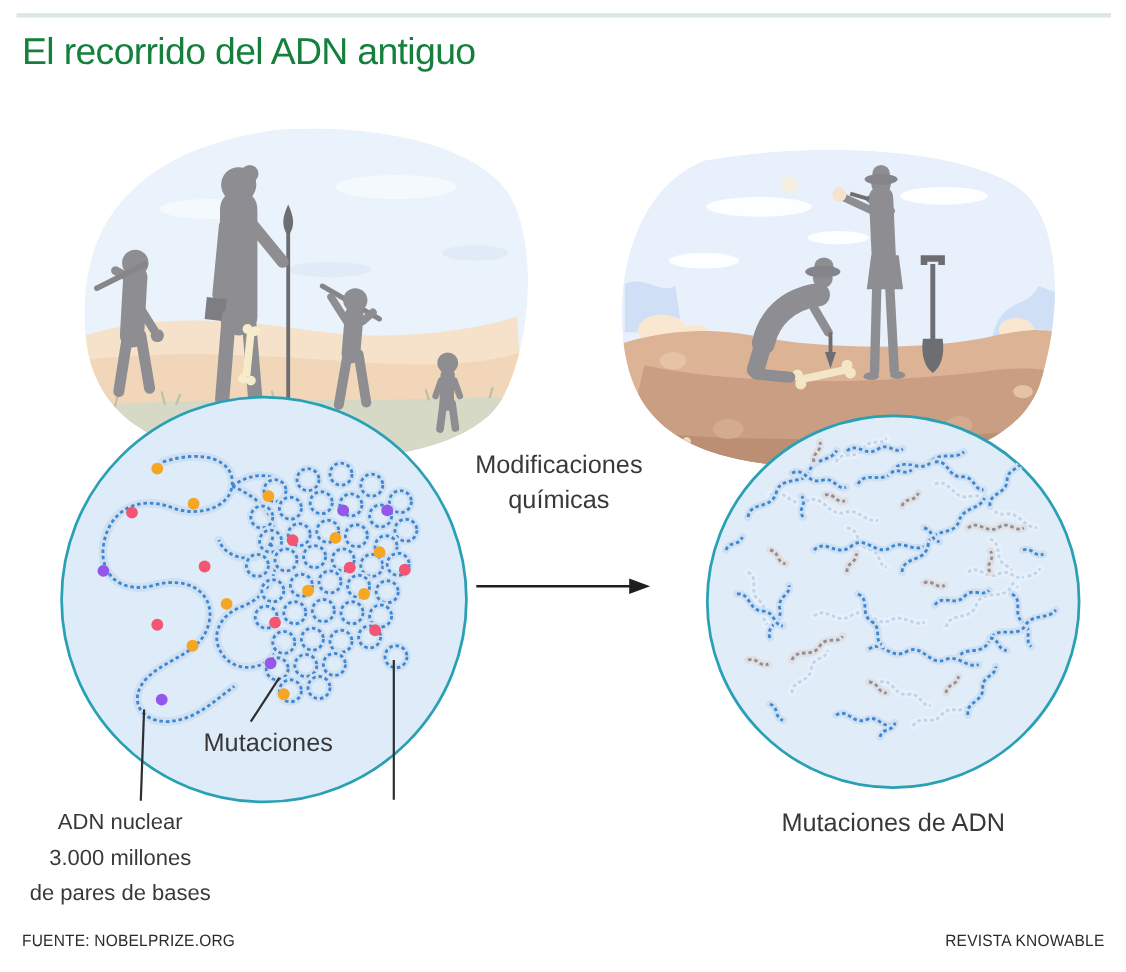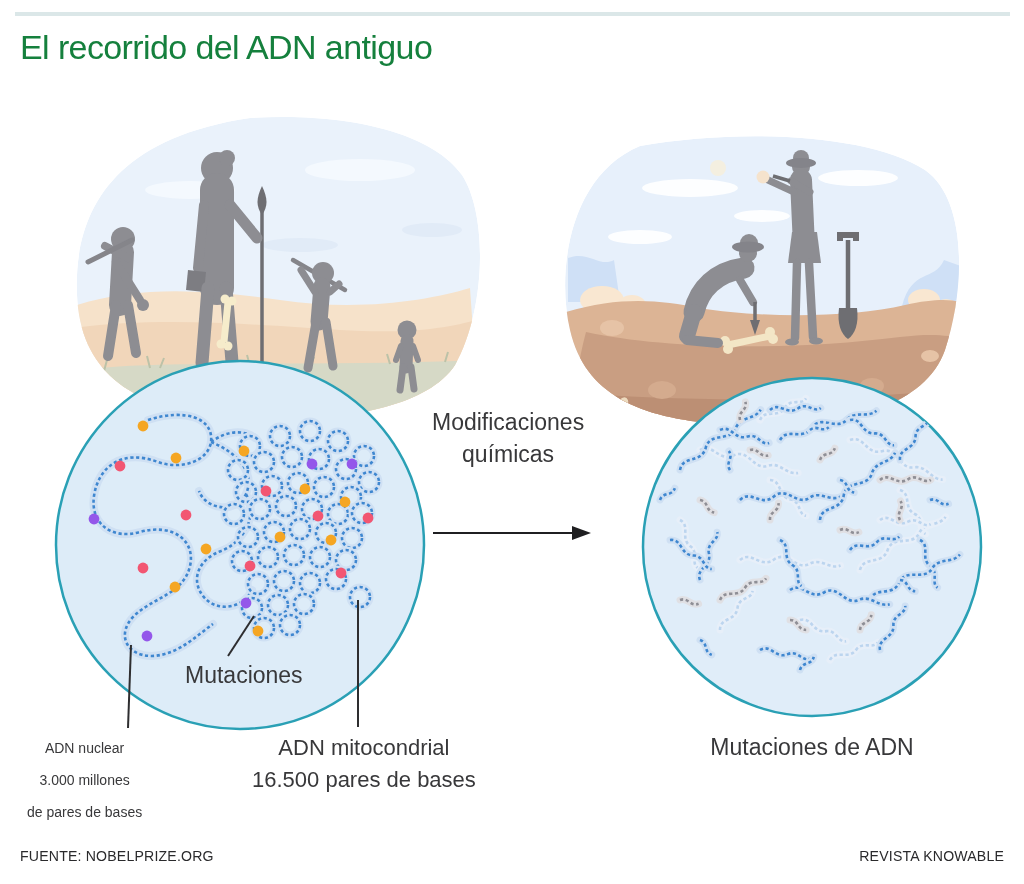--- a/index.html
+++ b/index.html
@@ -368,23 +368,21 @@
     <g>
       <line x1="433" y1="533" x2="574" y2="533" stroke="#1f1f21" stroke-width="2.2"></line>
       <polygon points="572,526 591,533 572,540" fill="#1f1f21"></polygon>
     </g>
   </svg>
 
   <div class="t pre" style="left:432px;top:406px;">Modificaciones
 químicas</div>
 
   <div class="t" style="left:170px;top:659px;margin-left:15px;">Mutaciones</div>
-  <div class="t pre" style="left:27px;top:732px;font-size:14px;">ADN nuclear
+  <div class="t pre" style="left:27px;top:732px;font-size:20px;">ADN nuclear
 3.000 millones
 de pares de bases</div>
-  <div class="t pre" style="left:252px;top:732px;font-size:22px;">ADN mitocondrial
-16.500 pares de bases</div>
   <div class="t center" style="left:652px;top:731px;width:320px;">Mutaciones de ADN</div>
 
   <div class="foot" id="src">FUENTE: NOBELPRIZE.ORG</div>
   <div class="foot" id="credit">REVISTA KNOWABLE</div>
 
 </div>
 
 </body></html>

